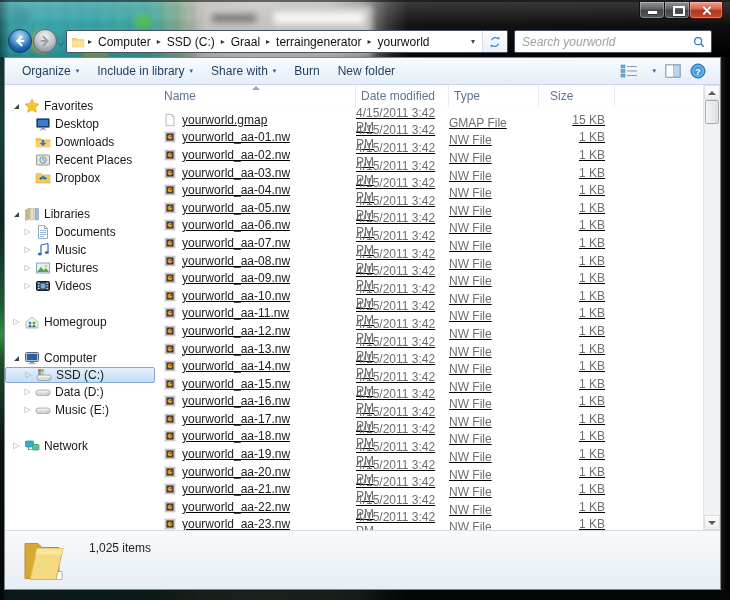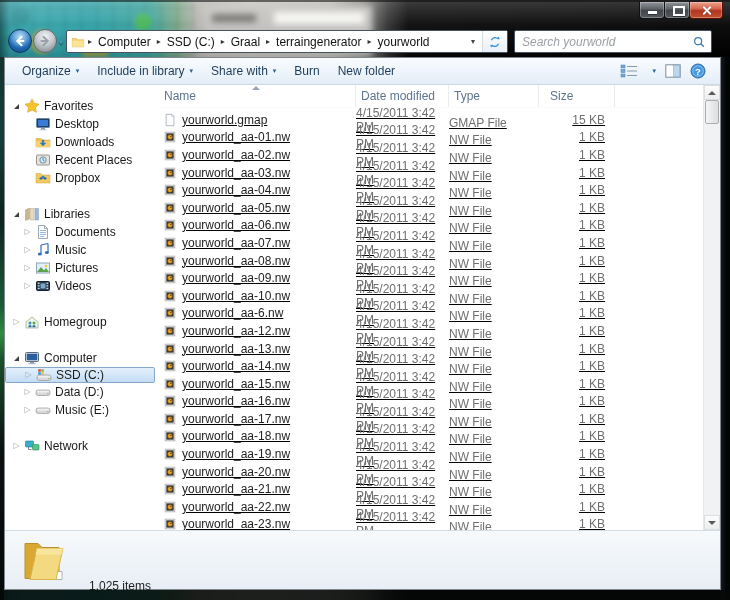--- a/index.html
+++ b/index.html
@@ -108,21 +108,21 @@
   .varrow{position:absolute;left:0;width:16px;height:15px;display:flex;align-items:center;justify-content:center;
     background:linear-gradient(#fdfdfd,#eceded);border:1px solid #dcdedf;box-sizing:border-box;}
   .varrow.up{top:0;} .varrow.down{bottom:0;}
   .tri-up{width:0;height:0;border-left:4px solid transparent;border-right:4px solid transparent;border-bottom:4px solid #5a5a5a;}
   .tri-down{width:0;height:0;border-left:4px solid transparent;border-right:4px solid transparent;border-top:4px solid #5a5a5a;}
   .vthumb{position:absolute;left:1px;top:15px;width:14px;height:24px;background:linear-gradient(to right,#f4f5f6,#dcdedf);
     border:1px solid #a9acaf;border-radius:2px;box-sizing:border-box;}
 
   .details{height:58px;flex:0 0 auto;background:linear-gradient(#f7fafc,#e8eef5);border-top:1px solid #d3dde7;position:relative;}
   .details .bigfolder{position:absolute;left:13px;top:4px;width:52px;height:49px;}
-  .items-count{position:absolute;left:84px;top:10px;color:#1e1e1e;margin-top:38px;}
+  .items-count{position:absolute;left:84px;top:10px;color:#1e1e1e;}
 
   .border-left{position:absolute;left:0;top:57px;width:4px;bottom:0;
     background:linear-gradient(to bottom,#12312e 0%,#163f3a 14%,#0e2320 30%,#1c5c38 46%,#2e8f3e 51%,#1a4d2a 56%,#0a1210 72%,#050808 100%);}
   .border-right{position:absolute;right:0;top:57px;width:9px;bottom:0;background:linear-gradient(to right,#16181a,#040404 60%);}
   .border-bottom{position:absolute;left:0;right:0;bottom:0;height:10px;background:rgba(4,8,6,.88);}
 </style>
 </head>
 <body>
 
 <div class="window">
@@ -653,21 +653,21 @@
             <div class="frow">
               <div class="c-name">
                 <span class="icn ">
                   <svg viewBox="0 0 16 16">
                     <rect x="2.5" y="2.5" width="11" height="11" fill="#f5f5f5" stroke="#b0b0b0"></rect>
                     <rect x="3.8" y="3.8" width="8.4" height="8.4" fill="#3a3a3a"></rect>
                     <circle cx="8" cy="8" r="2.7" fill="#f0a41e" stroke="#8a5a00" stroke-width=".5"></circle>
                     <circle cx="9" cy="7.3" r=".8" fill="#3a3a3a"></circle>
                   </svg>
                 </span>
-                <span>yourworld_aa-6.nw</span>
+                <span>yourworld_aa-11.nw</span>
               </div>
               <div class="c-date">4/15/2011 3:42 PM</div>
               <div class="c-type">NW File</div>
               <div class="c-size">1 KB</div>
             </div>
             <div class="frow">
               <div class="c-name">
                 <span class="icn ">
                   <svg viewBox="0 0 16 16">
                     <rect x="2.5" y="2.5" width="11" height="11" fill="#f5f5f5" stroke="#b0b0b0"></rect>

